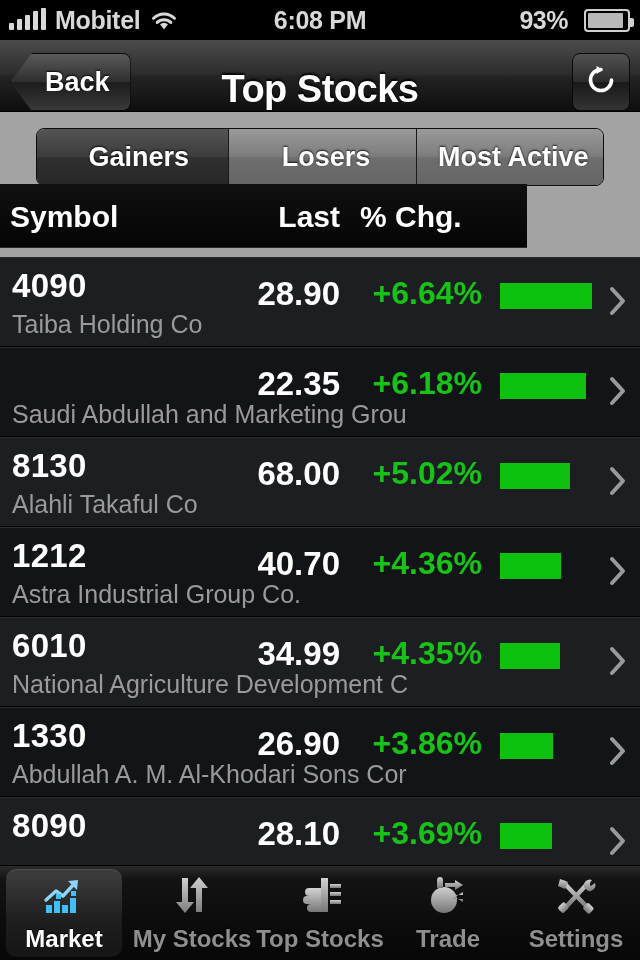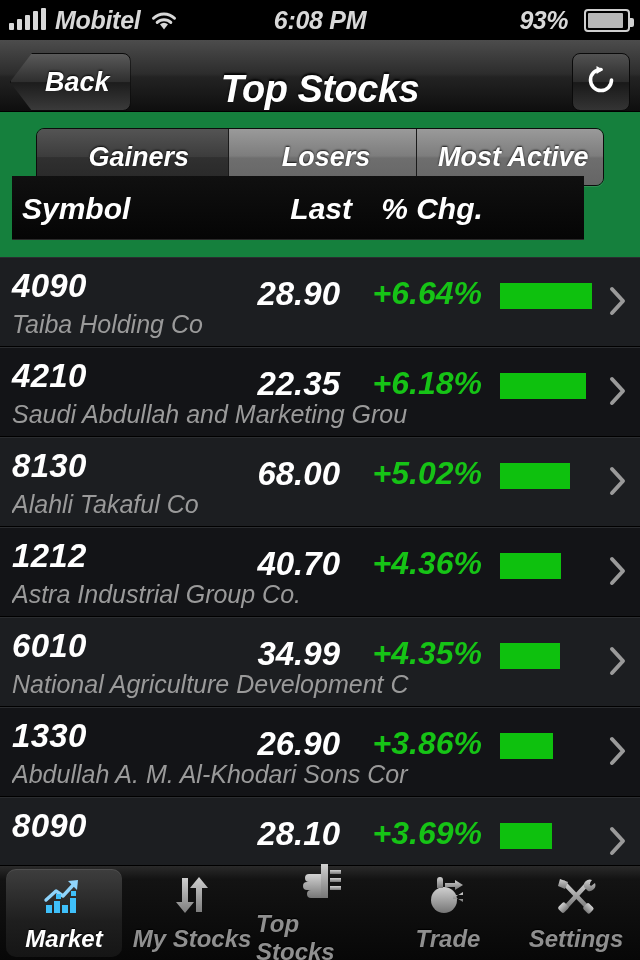--- a/index.html
+++ b/index.html
@@ -2,21 +2,21 @@
 <html><head>
 <meta charset="utf-8">
 <style>
   * { margin:0; padding:0; box-sizing:border-box; }
   html, body {
     width:640px; height:960px;
     background:#000;
     font-family:"Liberation Sans", sans-serif;
     overflow:hidden;
   }
-  #phone { position:relative; width:640px; height:960px; background:#15803d; overflow:hidden;font-style:italic; }
+  #phone { position:relative; width:640px; height:960px; background:#a3a3a3; overflow:hidden; }
 
   
   #status-bar {
     position:absolute; top:0; left:0; width:640px; height:40px;
     background:#000; color:#d4d4d4;
     display:flex; align-items:center;
     font-size:25px; font-weight:bold;
   }
   .sb-left { display:flex; align-items:center; gap:9px; padding-left:9px; flex:1; }
   .signal-bars { display:flex; align-items:flex-end; gap:3px; height:20px; }
@@ -81,29 +81,28 @@
     font-size:27px; font-weight:bold; color:#fff;
     text-shadow:0 -1px 2px rgba(0,0,0,0.85);
     border-right:1px solid #1a1a1a;
   }
   .seg:last-child { border-right:none; }
   .seg.selected { background:linear-gradient(180deg,#545454 0%,#3c3c3c 50%,#303030 51%,#272727 100%);padding-left:12px; }
   .seg.unselected { background:linear-gradient(180deg,#9a9a9a 0%,#7d7d7d 48%,#6e6e6e 52%,#656565 100%);padding-left:7px; }
 
   
   #col-header {
-    position:absolute; top:176px; left:0; width:572px; height:64px;
+    position:absolute; top:184px; left:0; width:527px; height:64px;
     background:linear-gradient(180deg,#101010 0%,#050505 100%);
     border-bottom:1px solid #2a2a2a;
-    margin-left:12px;
   }
   #col-header div { position:absolute; color:#fff; font-size:30px; font-weight:bold; top:16px; }
   .ch-symbol { left:10px; }
   .ch-last { left:190px; width:150px; text-align:right; }
-  .ch-chg { left:360px; width:120px; text-align:center; }
+  .ch-chg { left:360px; width:120px; text-align:left; }
 
   
   #stock-list {
     position:absolute; top:257px; left:0; width:640px; height:608px;
     overflow:hidden; background:#0d0e10;
   }
   .row {
     position:relative; height:90px; width:640px;
     border-bottom:1px solid #000;
     box-shadow:inset 0 1px 0 #2b2d30;
@@ -230,21 +229,20 @@
         <div class="last">28.90</div>
         <div class="chg" style="color: rgb(22, 195, 22);">+6.64%</div>
         <div class="bar-wrap">
           <div class="bar" style="width: 100%; background: rgb(14, 193, 14);"></div>
         </div>
         <div class="chevron"><svg width="20" height="32" viewBox="0 0 20 32">
             <path d="M4 4 L15 16 L4 28" stroke="#9a9a9a" stroke-width="4" fill="none" stroke-linecap="round" stroke-linejoin="round"></path>
           </svg></div>
       </div>
       <div class="row alt-b">
-        <div class="sym">4210</div>
         <div class="name">Saudi Abdullah and Marketing Grou</div>
         <div class="last">22.35</div>
         <div class="chg" style="color: rgb(22, 195, 22);">+6.18%</div>
         <div class="bar-wrap">
           <div class="bar" style="width: 93%; background: rgb(14, 193, 14);"></div>
         </div>
         <div class="chevron"><svg width="20" height="32" viewBox="0 0 20 32">
             <path d="M4 4 L15 16 L4 28" stroke="#9a9a9a" stroke-width="4" fill="none" stroke-linecap="round" stroke-linejoin="round"></path>
           </svg></div>
       </div>

